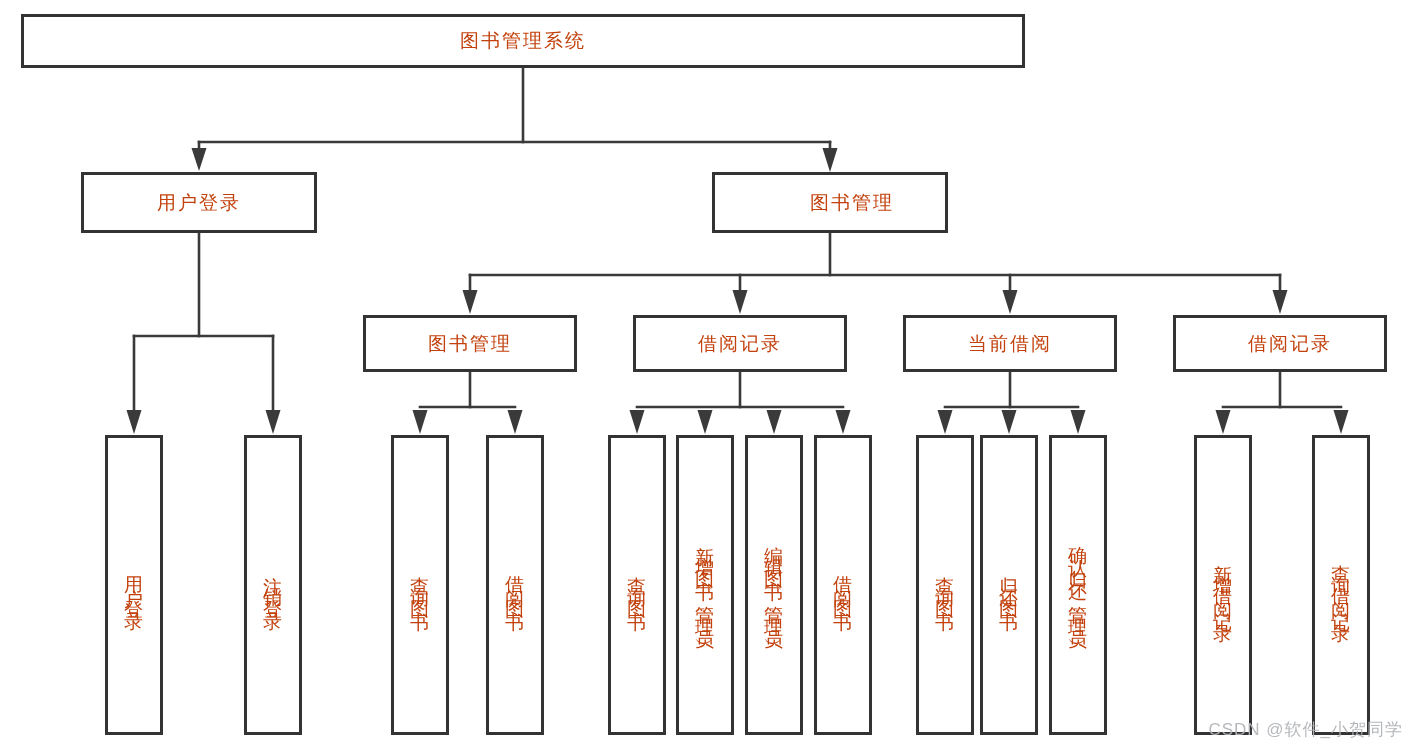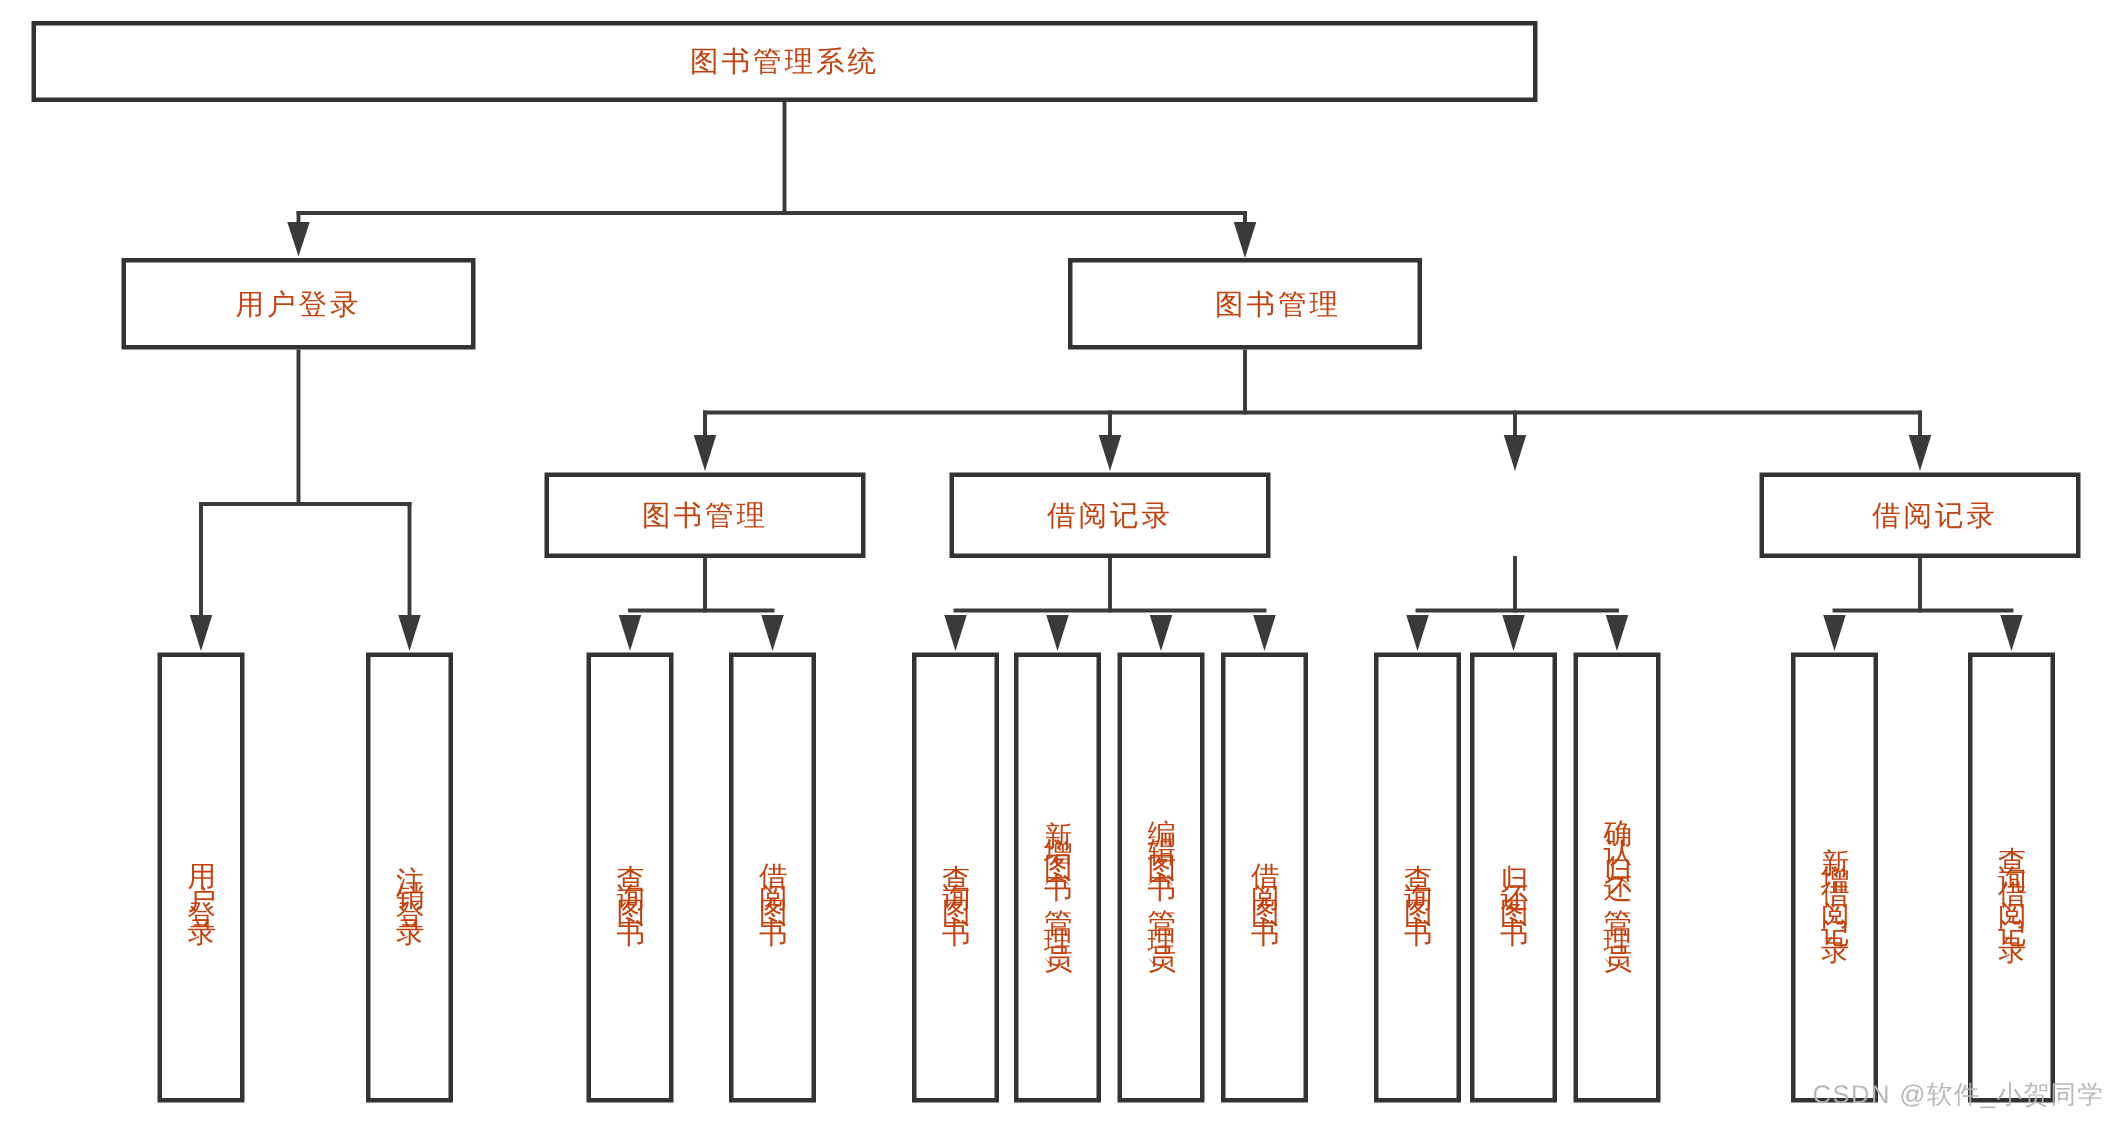--- a/index.html
+++ b/index.html
@@ -117,20 +117,21 @@
     <polygon points="1333.5,410 1348.5,410 1341,434"></polygon>
   </svg>
 
   <div class="node" style="left:21px; top:14px; width:1004px; height:54px;">图书管理系统</div>
 
   <div class="node" style="left:81px; top:172px; width:236px; height:61px;">用户登录</div>
   <div class="node" style="left:712px; top:172px; width:236px; height:61px;padding-left:44px;">图书管理</div>
 
   <div class="node" style="left:363px; top:315px; width:214px; height:57px;">图书管理</div>
   <div class="node" style="left:633px; top:315px; width:214px; height:57px;">借阅记录</div>
+  <div class="node" style="left:903px; top:315px; width:214px; height:57px;">当前借阅</div>
   <div class="node" style="left:1173px; top:315px; width:214px; height:57px;padding-left:20px;">借阅记录</div>
 
   <div class="node leaf" style="left:105px; top:435px; width:58px; height:300px;">用户登录</div>
   <div class="node leaf" style="left:244px; top:435px; width:58px; height:300px;">注销登录</div>
 
   <div class="node leaf" style="left:391px; top:435px; width:58px; height:300px;">查询图书</div>
   <div class="node leaf" style="left:486px; top:435px; width:58px; height:300px;">借阅图书</div>
 
   <div class="node leaf" style="left:608px; top:435px; width:58px; height:300px;">查询图书</div>
   <div class="node leaf" style="left:676px; top:435px; width:58px; height:300px;">新增图书（管理员）</div>

